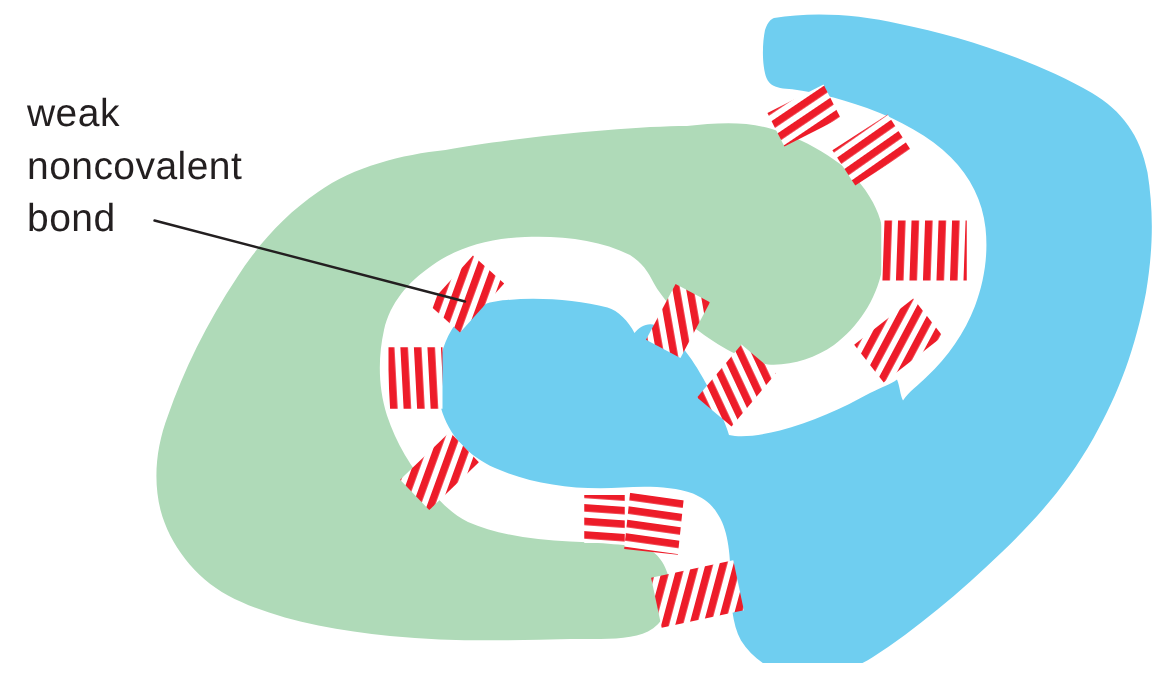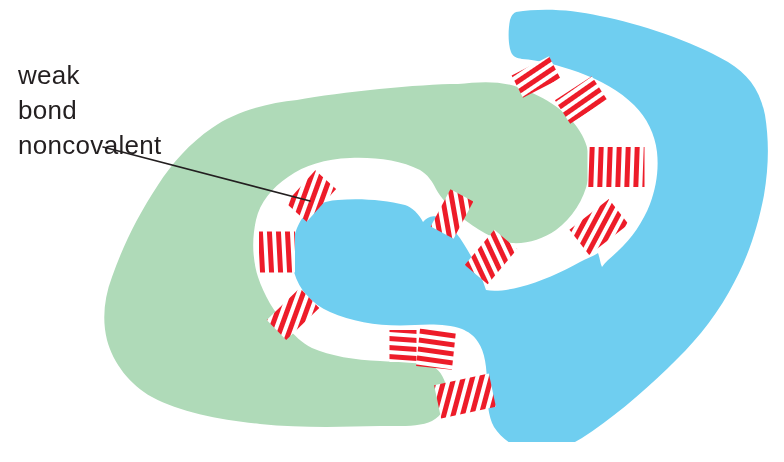--- a/index.html
+++ b/index.html
@@ -174,17 +174,17 @@
         <g transform="translate(465,396) rotate(-12)">
           <rect x="-28" y="-17" width="56" height="34" fill="url(#bond-pat-11)"></rect>
         </g>
       </g>
 
     <line id="leader-line" stroke-width="1.6" stroke-linecap="round" x1="103" y1="147" x2="310" y2="201" stroke="#231f20"></line>
   </svg>
 
   <div class="label" id="figure-label" style="color: rgb(35, 31, 32);">
     <span>weak</span>
+    <span>noncovalent</span>
     <span>bond</span>
-    <span>noncovalent</span>
   </div>
 
 </div>
 
 </body></html>

